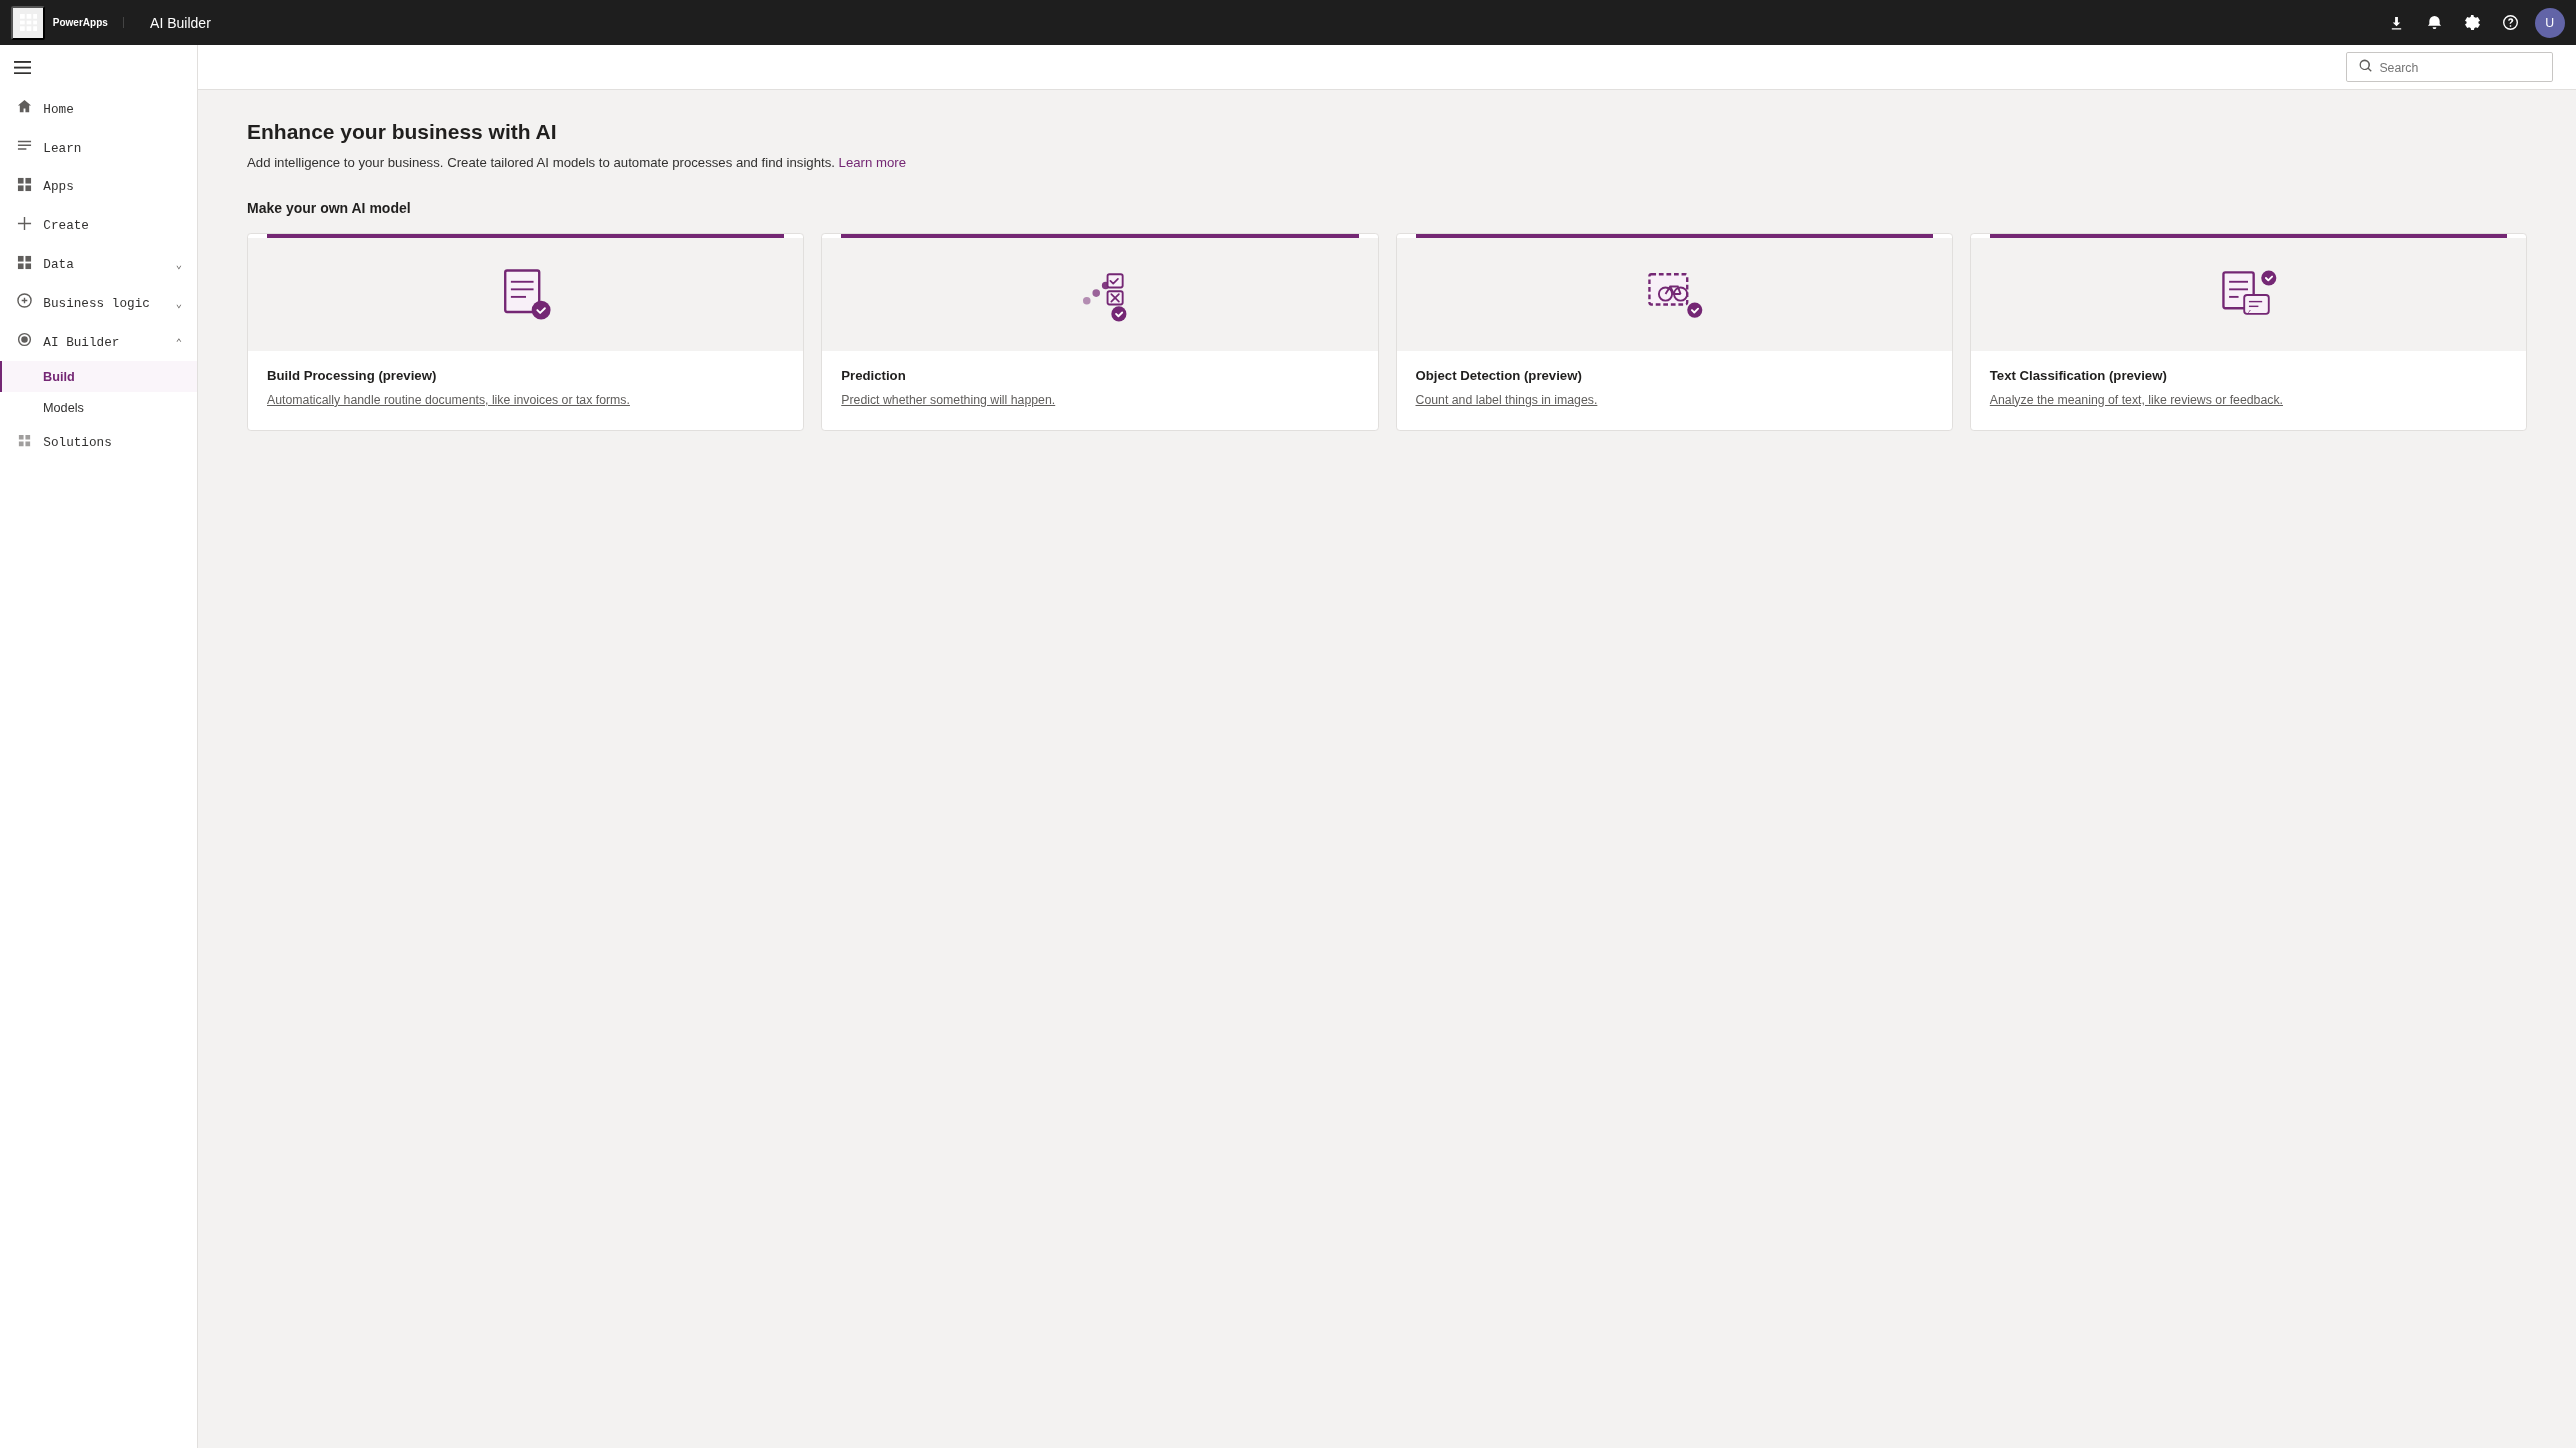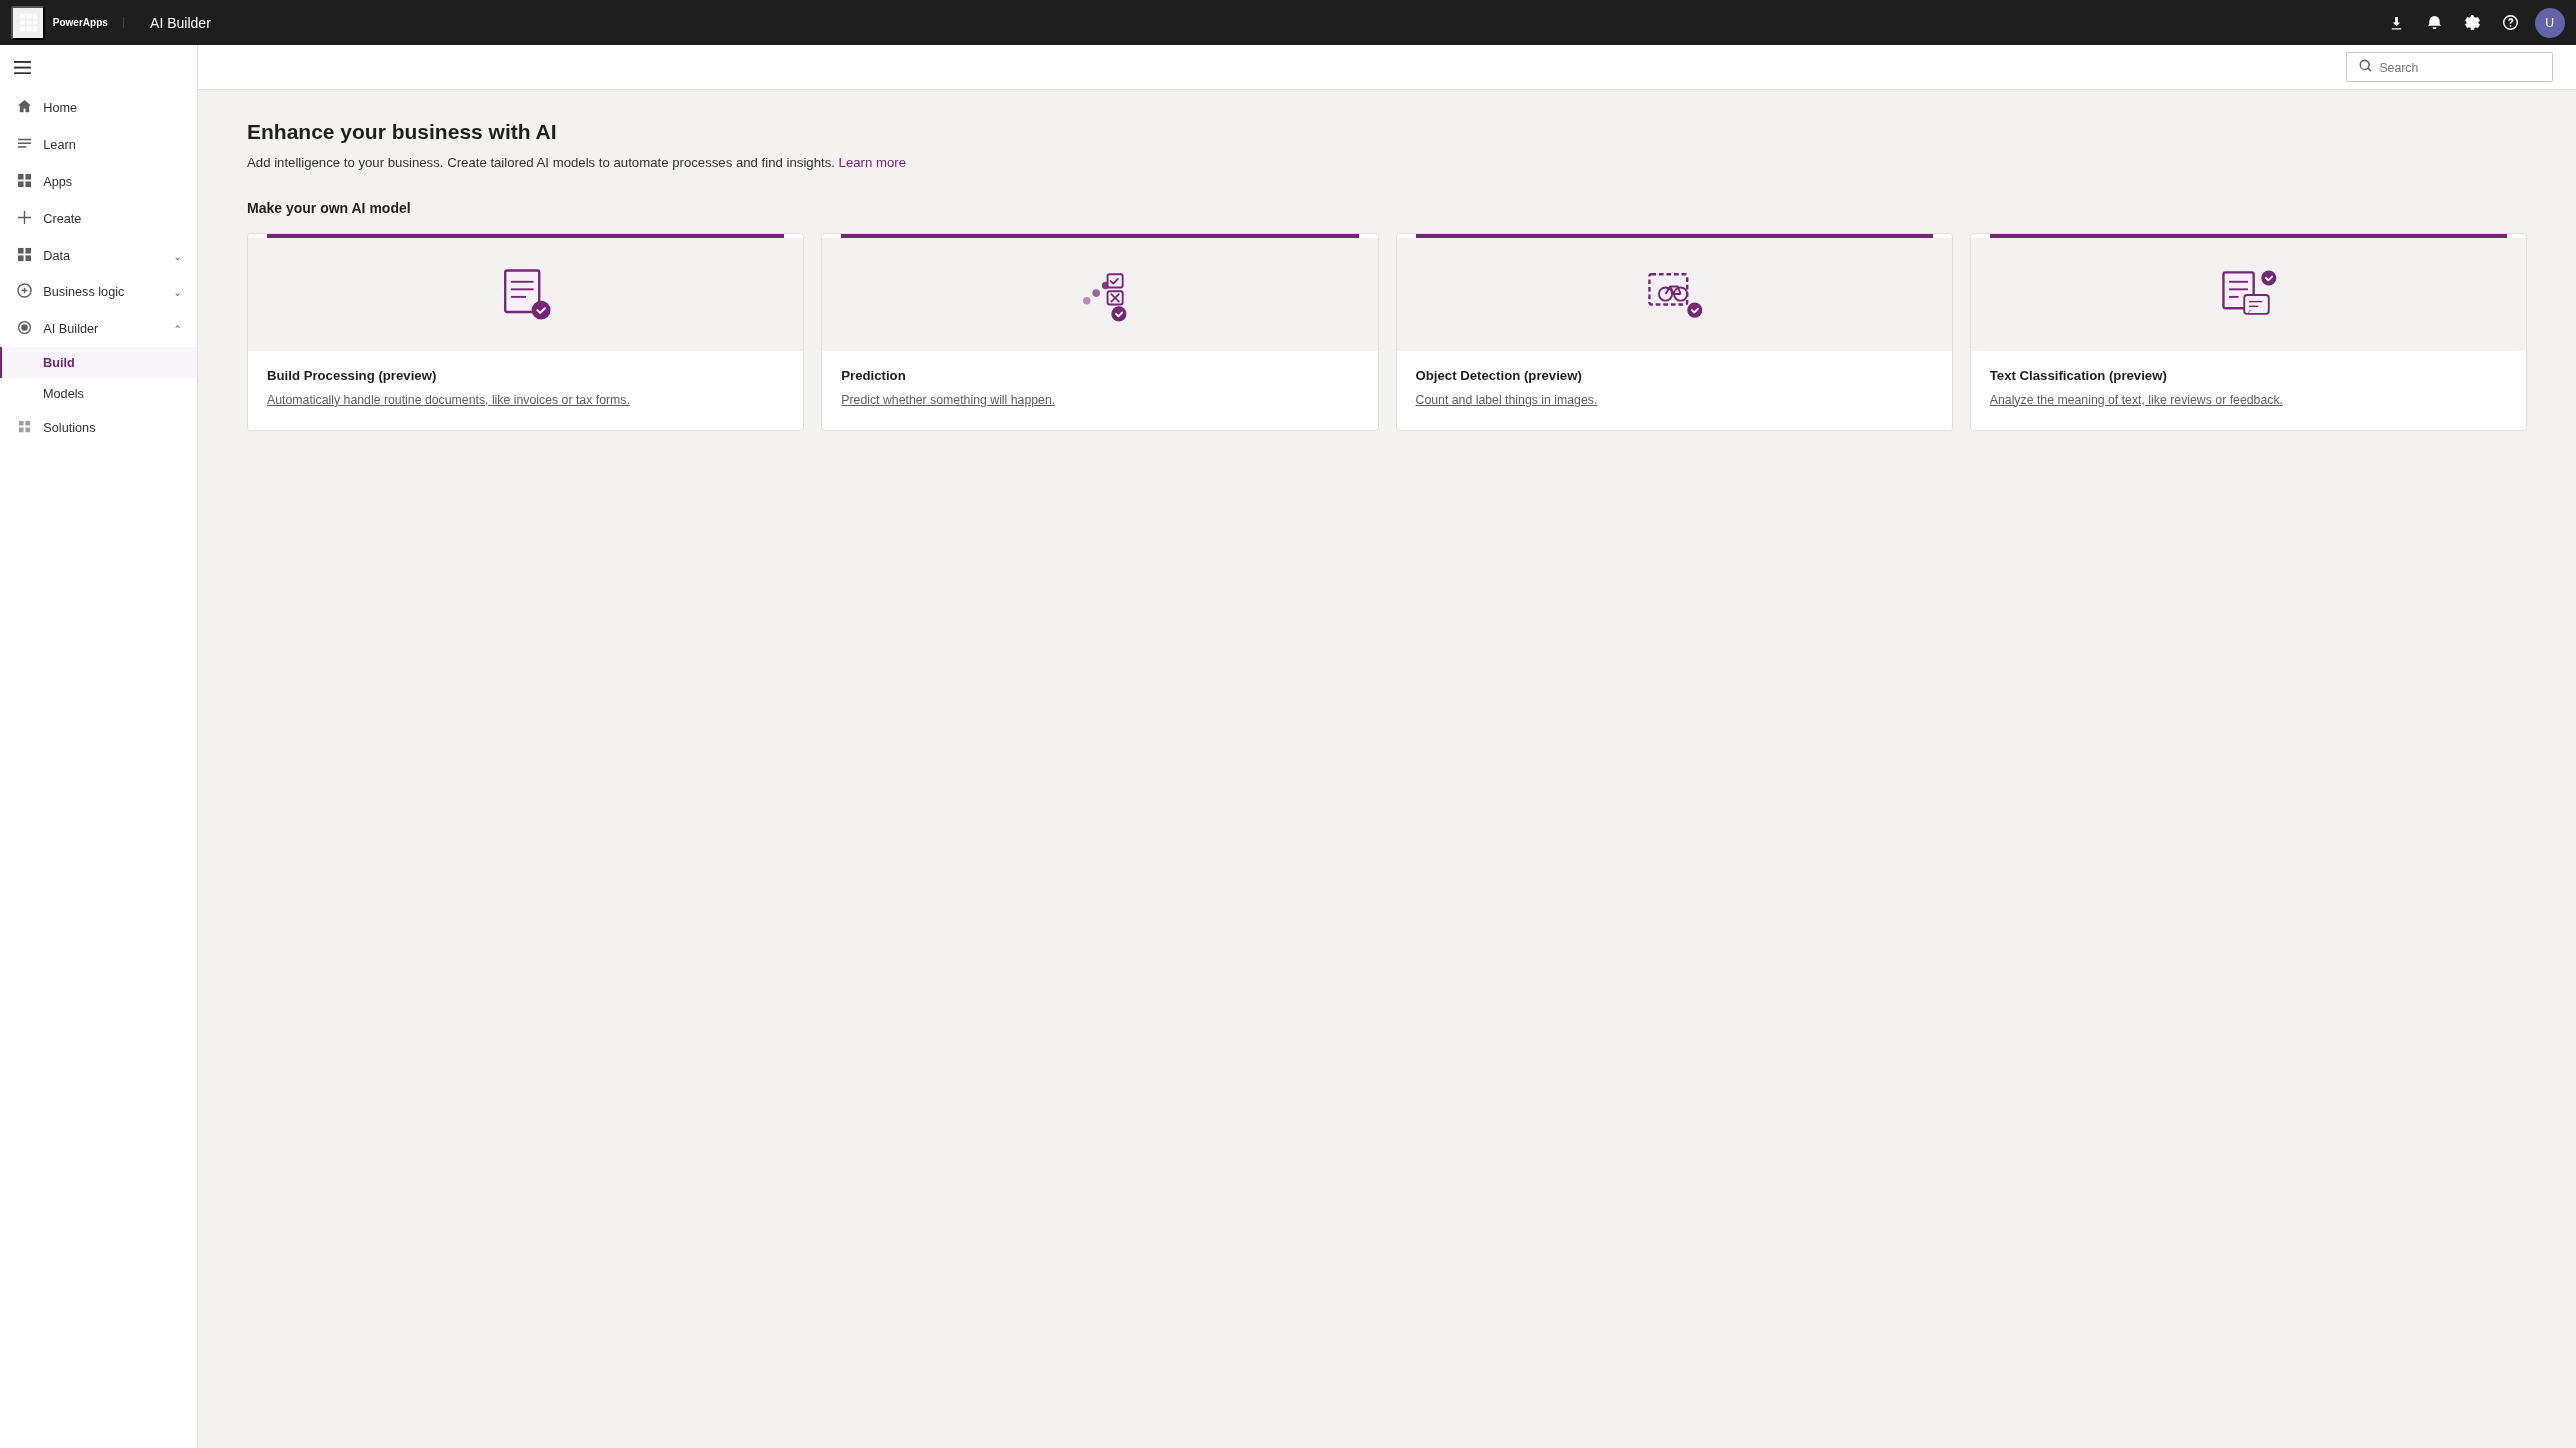--- a/index.html
+++ b/index.html
@@ -62,20 +62,21 @@
       display: flex; align-items: center; justify-content: center;
       cursor: pointer; color: #323130; font-size: 17px;
       flex-shrink: 0;
     }
     .sidebar-item {
       display: flex; align-items: center;
       padding: 9.4px 15px; cursor: pointer;
       color: #323130; font-size: 12.7px;
       gap: 11.3px; position: relative;
       border-left: 2.8px solid transparent;
+      font-family: Liberation Mono, monospace;
     }
     .sidebar-item .item-icon { font-size: 15px; color: #605e5c; flex-shrink: 0; }
     .sidebar-item .item-label { flex: 1; }
     .sidebar-item .chevron { font-size: 10.4px; color: #605e5c; }
     .sidebar-sub {
       padding-left: 0;
     }
     .sidebar-sub-item {
       display: flex; align-items: center;
       padding: 8.5px 15px 8.5px 41px;

